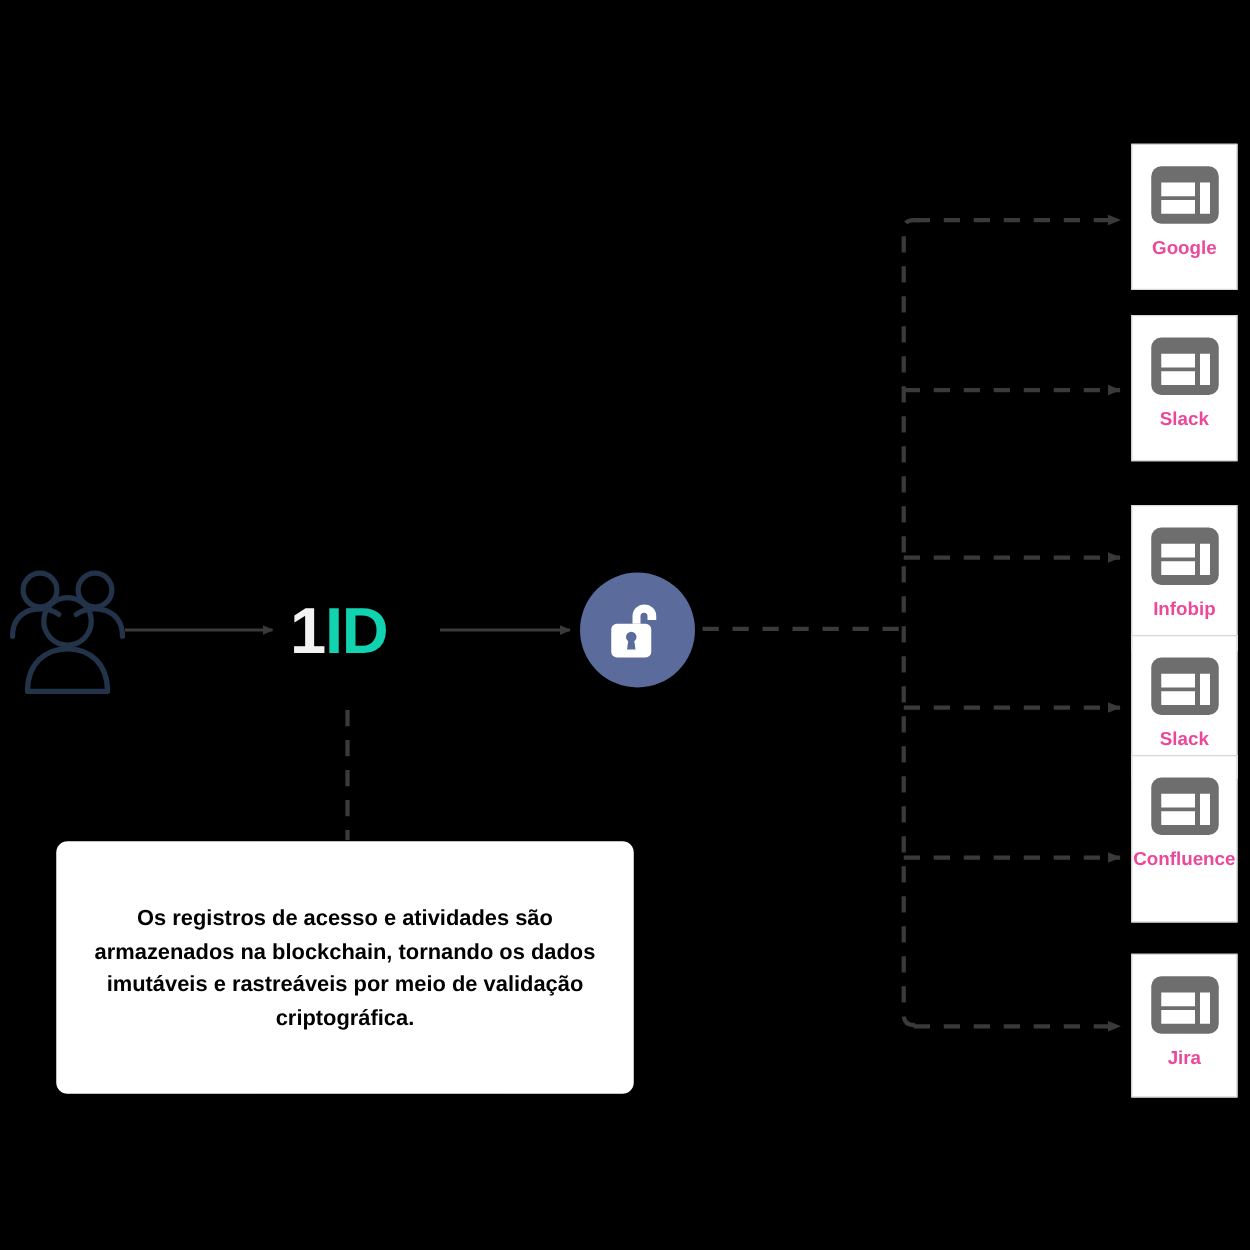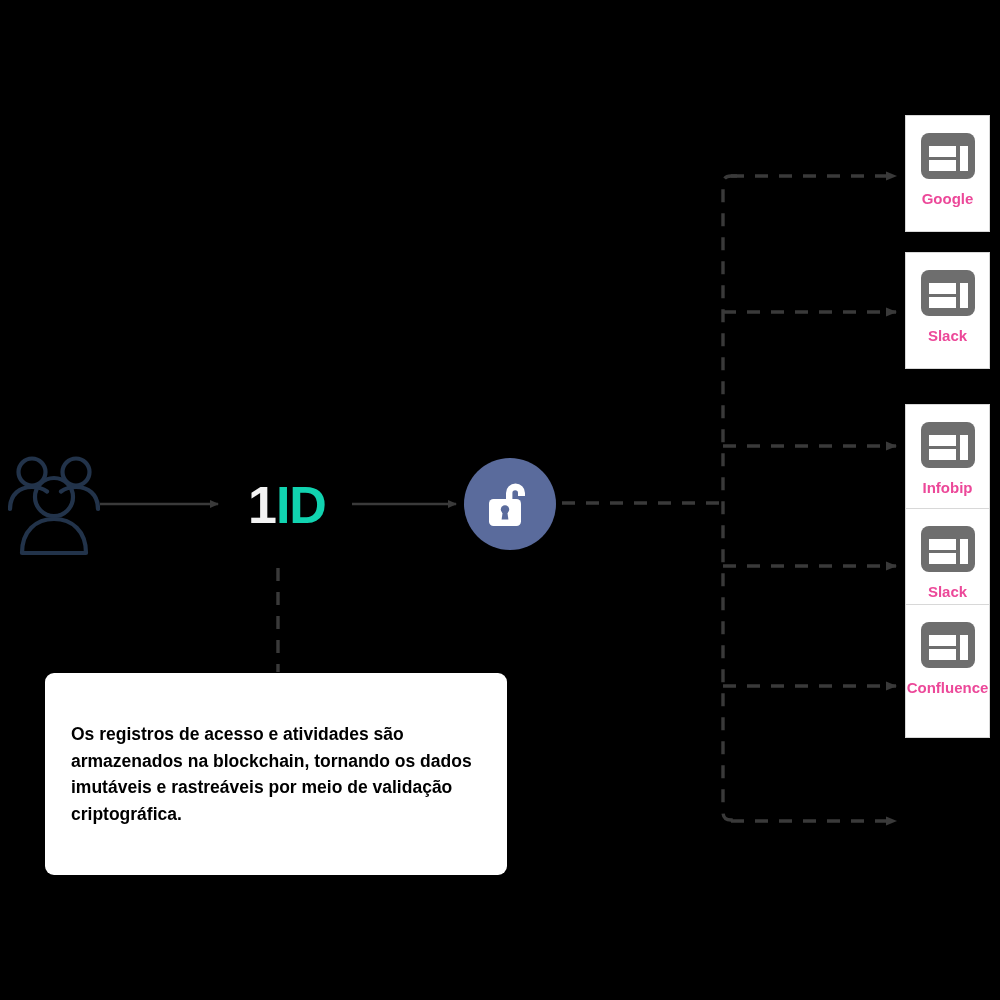--- a/index.html
+++ b/index.html
@@ -28,21 +28,21 @@
   #users-icon {
     position: absolute;
     left: 8px;
     top: 452px;
     width: 92px;
     height: 105px;
   }
   
   #brand-logo {
     position: absolute;
-    left: 248px;
+    left: 232px;
     top: 474px;
     width: 110px;
     height: 62px;
     font-size: 52px;
     font-weight: 700;
     letter-spacing: -1px;
     line-height: 62px;
     white-space: nowrap;
   }
   #brand-logo .one { color: #F2F2F2; }
@@ -70,20 +70,21 @@
     background: #FFFFFF;
     border-radius: 9px;
     box-sizing: border-box;
     padding: 48px 26px 0 26px;
   }
   #note-text {
     color: #000000;
     font-size: 17.5px;
     font-weight: 700;
     line-height: 1.52;
+    text-align: center;
     margin: 0;
   }
 
   
   .app-card {
     position: absolute;
     left: 905px;
     width: 85px;
     background: #FFFFFF;
     border: 1px solid #D8D8D8;
@@ -209,14 +210,23 @@
   <div class="app-card" style="top:604px;height:134px">
     <svg class="card-icon" width="56" height="48" viewBox="0 0 56 48">
       <rect x="1" y="1" width="54" height="46" rx="8" fill="#6E6E6E"></rect>
       <rect x="9" y="14" width="27" height="11" fill="#FFFFFF"></rect>
       <rect x="9" y="28" width="27" height="11" fill="#FFFFFF"></rect>
       <rect x="40" y="14" width="8" height="25" fill="#FFFFFF"></rect>
     </svg>
     <span class="card-label">Confluence</span>
   </div>
 
+  <div class="app-card" style="top:763px;height:115px">
+    <svg class="card-icon" width="56" height="48" viewBox="0 0 56 48">
+      <rect x="1" y="1" width="54" height="46" rx="8" fill="#6E6E6E"></rect>
+      <rect x="9" y="14" width="27" height="11" fill="#FFFFFF"></rect>
+      <rect x="9" y="28" width="27" height="11" fill="#FFFFFF"></rect>
+      <rect x="40" y="14" width="8" height="25" fill="#FFFFFF"></rect>
+    </svg>
+    <span class="card-label">Jira</span>
+  </div>
 
 </div>
 
 </body></html>

